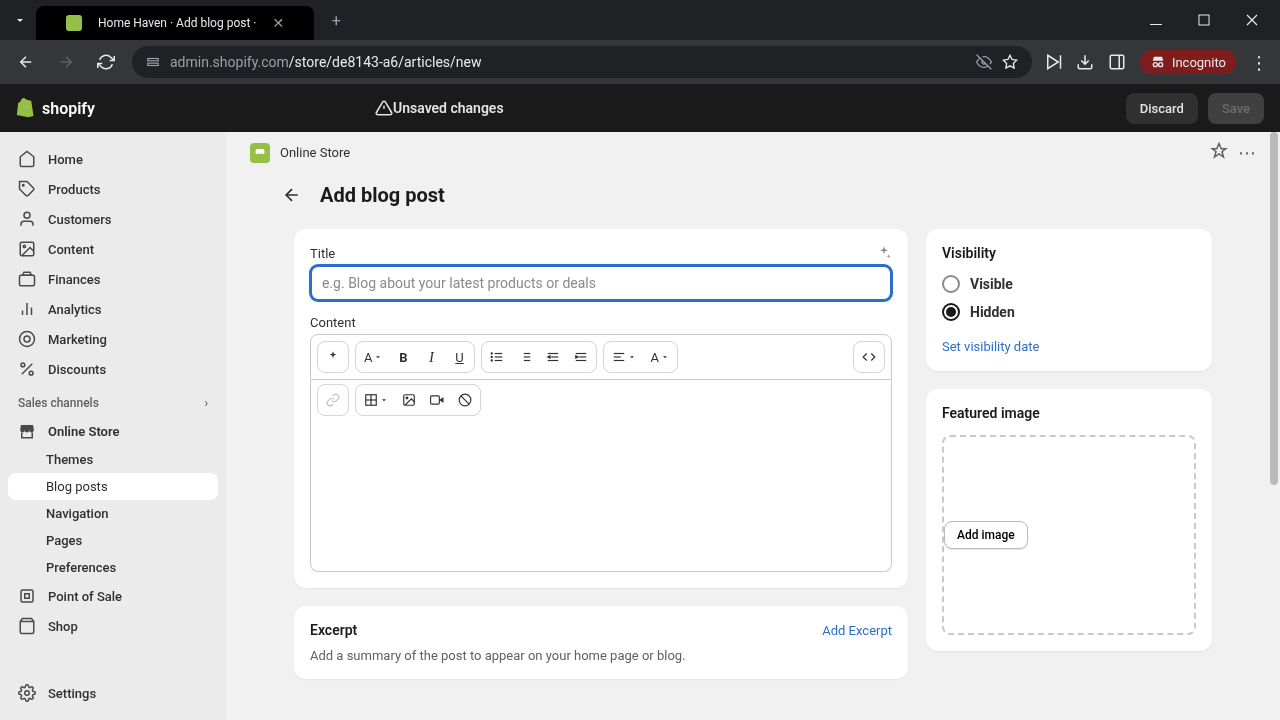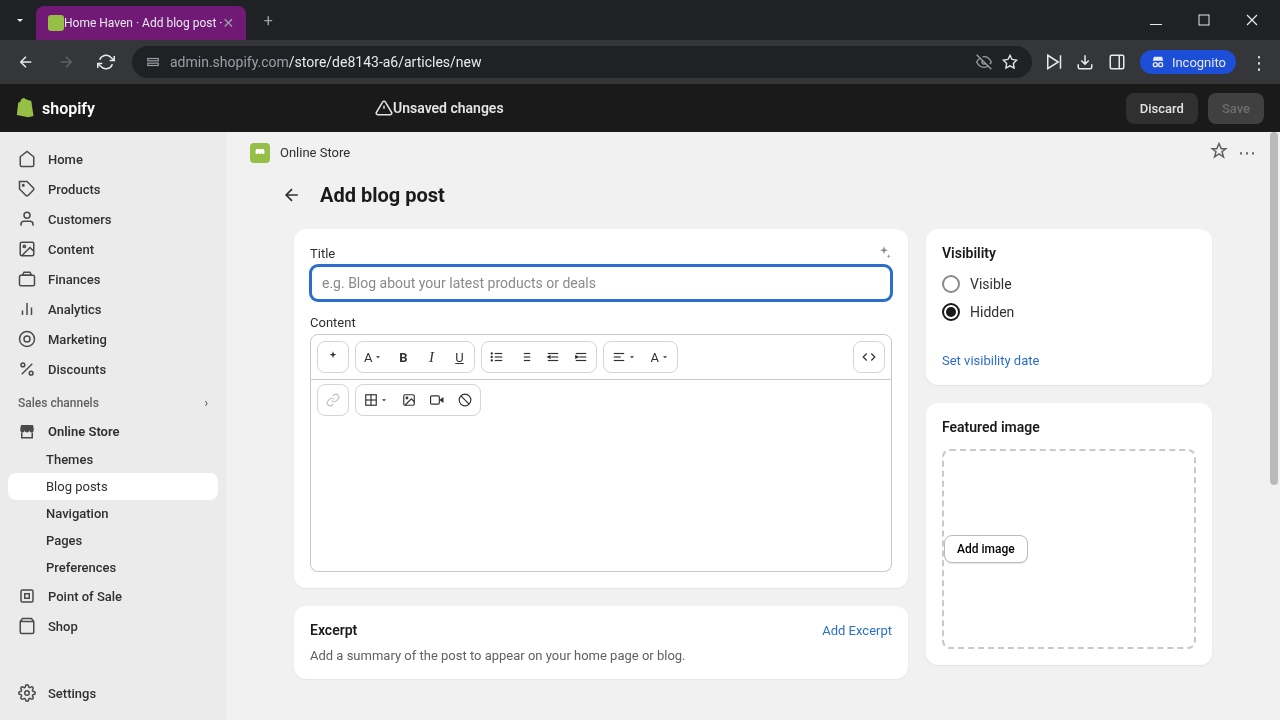--- a/index.html
+++ b/index.html
@@ -2,35 +2,35 @@
 <html><head>
 <meta charset="utf-8">
 <style>
 * { margin: 0; padding: 0; box-sizing: border-box; font-family: -apple-system, BlinkMacSystemFont, "Segoe UI", Roboto, sans-serif; }
 body { background: #f1f1f1; overflow: hidden; width: 1280px; height: 720px; }
 
 
 .browser-chrome { background: #202124; color: #e8eaed; }
 .tab-strip { display: flex; align-items: center; height: 40px; padding: 0 8px; gap: 4px; }
 .tab-dropdown { width: 24px; height: 24px; display: flex; align-items: center; justify-content: center; cursor: pointer; border-radius: 4px; }
-.tab { display: flex; align-items: center; background: #701a75; border-radius: 8px 8px 0 0; padding: 0 12px; height: 34px; margin-top: 6px; min-width: 200px; gap: 0; }
+.tab { display: flex; align-items: center; background: #000000; border-radius: 8px 8px 0 0; padding: 0 30px; height: 34px; margin-top: 6px; min-width: 200px; gap: 16px; }
 .tab-favicon { width: 16px; height: 16px; background: #95bf47; border-radius: 3px; }
 .tab-title { font-size: 12px; color: #e8eaed; flex: 1; white-space: nowrap; overflow: hidden; text-overflow: ellipsis; }
 .tab-close { color: #9aa0a6; cursor: pointer; font-size: 14px; }
 .new-tab { width: 28px; height: 28px; display: flex; align-items: center; justify-content: center; color: #9aa0a6; cursor: pointer; font-size: 16px; margin-left: 4px; }
 .window-controls { margin-left: auto; display: flex; gap: 8px; }
 .win-btn { width: 40px; height: 32px; display: flex; align-items: center; justify-content: center; color: #e8eaed; cursor: pointer; }
 
 .toolbar { display: flex; align-items: center; height: 44px; padding: 0 12px; gap: 12px; background: #35363a; }
 .nav-btn { width: 28px; height: 28px; display: flex; align-items: center; justify-content: center; color: #9aa0a6; cursor: pointer; border-radius: 50%; }
 .url-bar { flex: 1; background: #202124; border-radius: 20px; height: 32px; display: flex; align-items: center; padding: 0 14px; gap: 10px; }
 .url-text { color: #e8eaed; font-size: 14px; flex: 1; }
 .url-host { color: #9aa0a6; }
 .toolbar-right { display: flex; align-items: center; gap: 14px; color: #e8eaed; }
-.incognito-badge { display: flex; align-items: center; gap: 6px; background: #1d4ed8; padding: 4px 10px; border-radius: 16px; font-size: 13px; }
+.incognito-badge { display: flex; align-items: center; gap: 6px; background: #7f1d1d; padding: 4px 10px; border-radius: 16px; font-size: 13px; }
 .dots { font-size: 18px; cursor: pointer; }
 
 
 .shopify-topbar { background: #1a1a1a; height: 48px; display: flex; align-items: center; padding: 0 16px; color: #fff; }
 .shopify-logo { display: flex; align-items: center; gap: 6px; font-weight: 600; font-size: 16px; }
 .logo-icon { width: 20px; height: 22px; }
 .unsaved { margin-left: 280px; display: flex; align-items: center; font-size: 14px; font-weight: 600; color: #e3e3e3; }
 .topbar-actions { margin-left: auto; display: flex; gap: 10px; }
 .btn-discard { background: #303030; color: #e3e3e3; border: none; padding: 8px 14px; border-radius: 8px; font-size: 13px; font-weight: 500; cursor: pointer; }
 .btn-save { background: #404040; color: #6d6d6d; border: none; padding: 8px 14px; border-radius: 8px; font-size: 13px; font-weight: 500; cursor: not-allowed; text-align: center; }
@@ -82,21 +82,21 @@
 
 .card-title { font-size: 14px; font-weight: 600; color: #1a1a1a; margin-bottom: 14px; }
 .excerpt-header { display: flex; justify-content: space-between; align-items: center; margin-bottom: 10px; }
 .link-action { color: #2c6ecb; font-size: 13px; cursor: pointer; background: none; border: none; }
 .muted-text { font-size: 13px; color: #616161; }
 
 .radio-row { display: flex; align-items: center; gap: 10px; margin-bottom: 10px; cursor: pointer; }
 .radio { width: 18px; height: 18px; border: 2px solid #8a8a8a; border-radius: 50%; display: flex; align-items: center; justify-content: center; }
 .radio.checked { border-color: #1a1a1a; }
 .radio.checked::after { content: ''; width: 10px; height: 10px; background: #1a1a1a; border-radius: 50%; }
-.radio-label { font-size: 14px; color: #303030; }
+.radio-label { font-size: 14px; color: #303030; font-weight: bold; }
 
 .dropzone { border: 2px dashed #c9c9c9; border-radius: 8px; min-height: 200px; display: flex; align-items: center; justify-content: flex-start; }
 .btn-add-image { background: #fff; border: 1px solid #bababa; box-shadow: 0 1px 1px rgba(0,0,0,0.1); padding: 6px 12px; border-radius: 8px; font-size: 12px; font-weight: 500; cursor: pointer; }
 
 .scrollbar-track { position: absolute; right: 2px; top: 0; width: 8px; height: 100%; }
 .scrollbar-thumb { background: #bababa; border-radius: 4px; width: 100%; position: absolute; }
 
 svg { display: block; }
 </style>
 </head>
@@ -518,21 +518,21 @@
         <div class="card">
           <div class="card-title">Visibility</div>
           <div class="radio-row">
             <div class="radio"></div>
             <span class="radio-label">Visible</span>
           </div>
           <div class="radio-row">
             <div class="radio checked"></div>
             <span class="radio-label">Hidden</span>
           </div>
-          <button class="link-action" style="margin-top:22px">Set visibility date</button>
+          <button class="link-action" style="margin-top:8px">Set visibility date</button>
         </div>
 
         <div class="card">
           <div class="card-title">Featured image</div>
           <div class="dropzone">
             <button class="btn-add-image">Add image</button>
           </div>
         </div>
       </div>
     </div>

